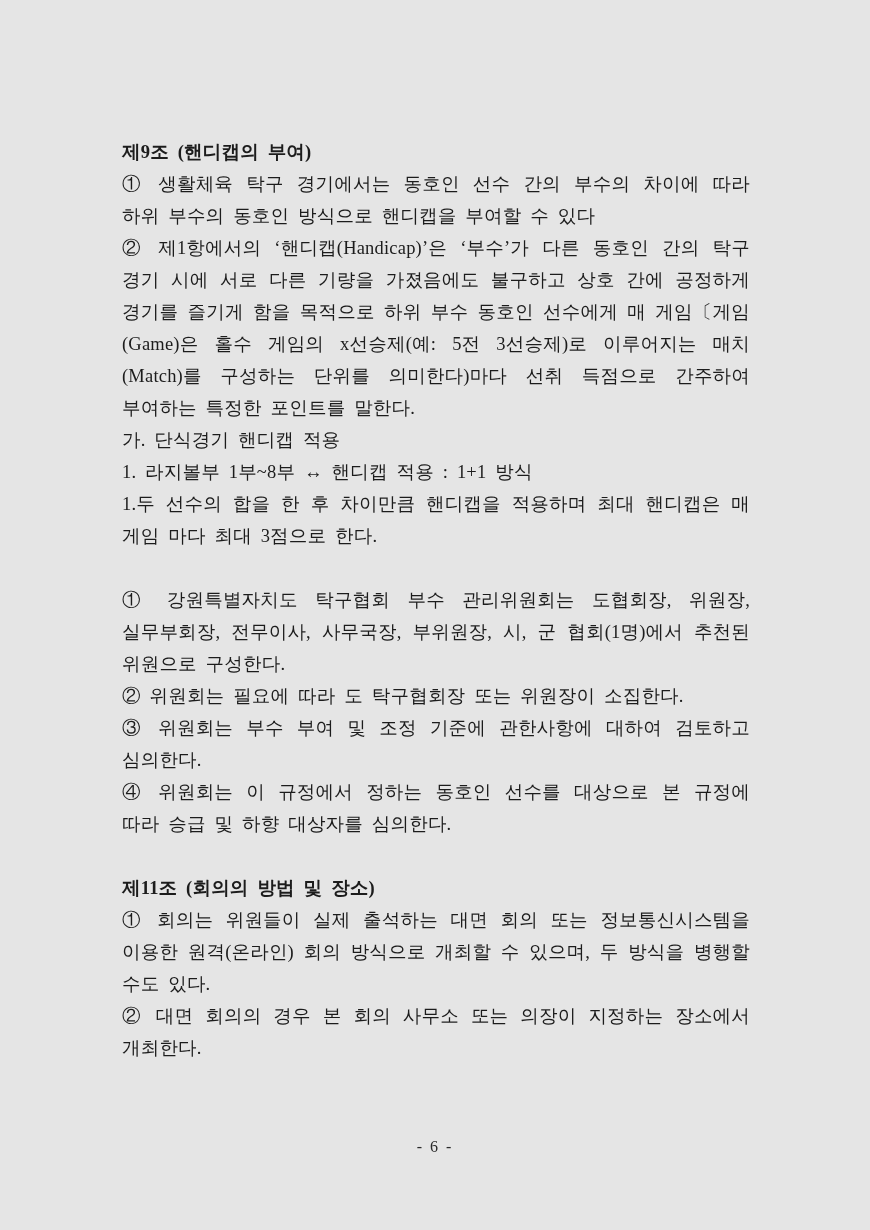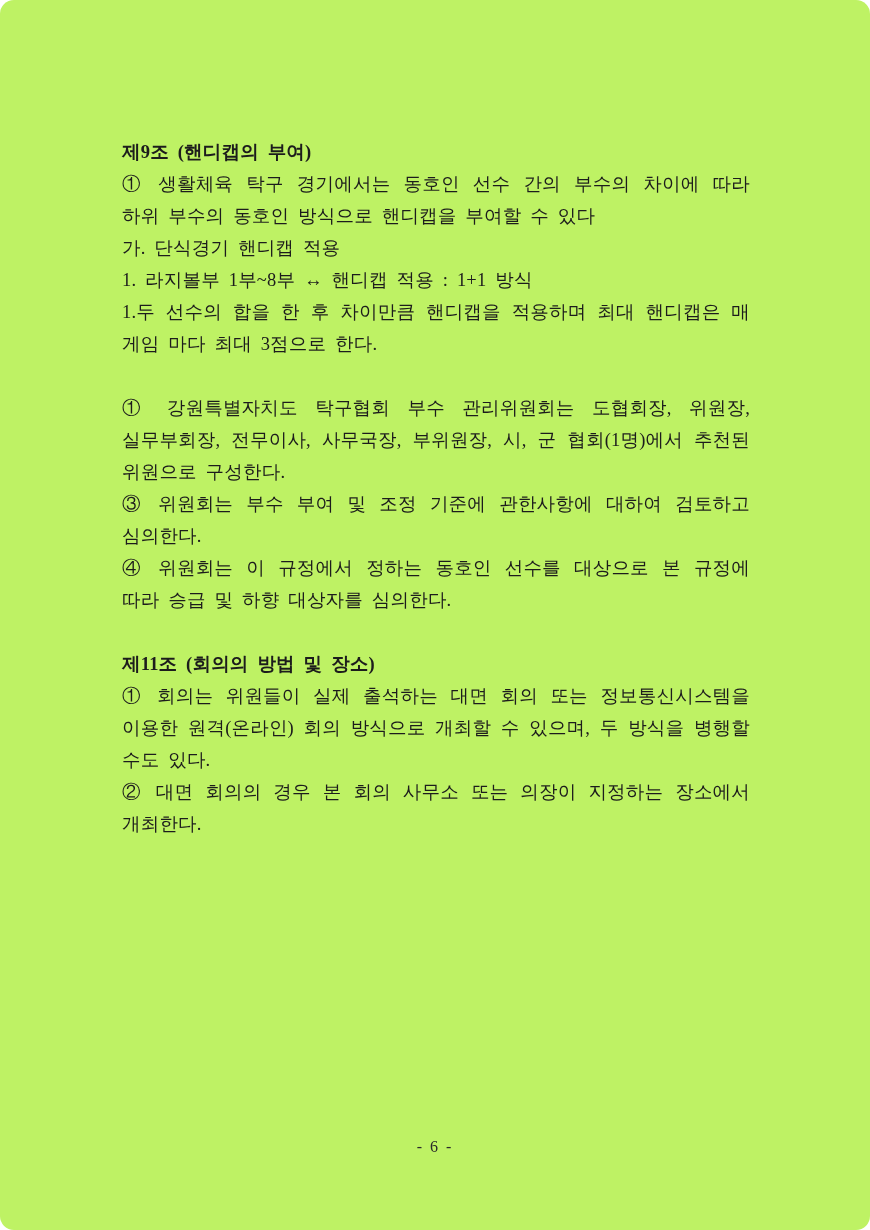--- a/index.html
+++ b/index.html
@@ -11,22 +11,21 @@
     width: 870px;
     height: 1230px;
     position: relative;
     font-family: "Liberation Serif", "DejaVu Serif", serif;
     color: #1c1c1c;
     overflow: hidden;
   }
   .doc-page {
     position: absolute;
     inset: 0;
-    background: #bef264;
-    border-radius: 14px;
+    background: #e5e5e5;
   }
   .doc-body {
     position: absolute;
     top: 136px;
     left: 122px;
     width: 628px;
   }
   .block {
     margin: 0;
     font-size: 18.5px;
@@ -58,25 +57,27 @@
   }
 </style>
 </head>
 <body>
 
 <div class="doc-page">
   <div class="doc-body">
 
   <p class="block heading">제9조 (핸디캡의 부여)</p>
       <p class="block body">① 생활체육 탁구 경기에서는 동호인 선수 간의 부수의 차이에 따라 하위 부수의 동호인 방식으로 핸디캡을 부여할 수 있다</p>
+      <p class="block body">② 제1항에서의 ‘핸디캡(Handicap)’은 ‘부수’가 다른 동호인 간의 탁구 경기 시에 서로 다른 기량을 가졌음에도 불구하고 상호 간에 공정하게 경기를 즐기게 함을 목적으로 하위 부수 동호인 선수에게 매 게임〔게임(Game)은 홀수 게임의 x선승제(예: 5전 3선승제)로 이루어지는 매치(Match)를 구성하는 단위를 의미한다)마다 선취 득점으로 간주하여 부여하는 특정한 포인트를 말한다.</p>
       <p class="block body">가. 단식경기 핸디캡 적용</p>
       <p class="block body">1. 라지볼부 1부~8부 ↔ 핸디캡 적용 : 1+1 방식</p>
       <p class="block body">1.두 선수의 합을 한 후 차이만큼 핸디캡을 적용하며 최대 핸디캡은 매 게임 마다 최대 3점으로 한다.</p>
       <p class="block spacer"></p>
       <p class="block body">① 강원특별자치도 탁구협회 부수 관리위원회는 도협회장, 위원장, 실무부회장, 전무이사, 사무국장, 부위원장, 시, 군 협회(1명)에서 추천된 위원으로 구성한다.</p>
+      <p class="block body">② 위원회는 필요에 따라 도 탁구협회장 또는 위원장이 소집한다.</p>
       <p class="block body">③ 위원회는 부수 부여 및 조정 기준에 관한사항에 대하여 검토하고 심의한다.</p>
       <p class="block body">④ 위원회는 이 규정에서 정하는 동호인 선수를 대상으로 본 규정에 따라 승급 및 하향 대상자를 심의한다.</p>
       <p class="block spacer"></p>
       <p class="block heading">제11조 (회의의 방법 및 장소)</p>
       <p class="block body">① 회의는 위원들이 실제 출석하는 대면 회의 또는 정보통신시스템을 이용한 원격(온라인) 회의 방식으로 개최할 수 있으며, 두 방식을 병행할 수도 있다.</p>
       <p class="block body">② 대면 회의의 경우 본 회의 사무소 또는 의장이 지정하는 장소에서 개최한다.</p>
     </div>
   <div class="doc-footer">- 6 -</div>
 </div>
 

